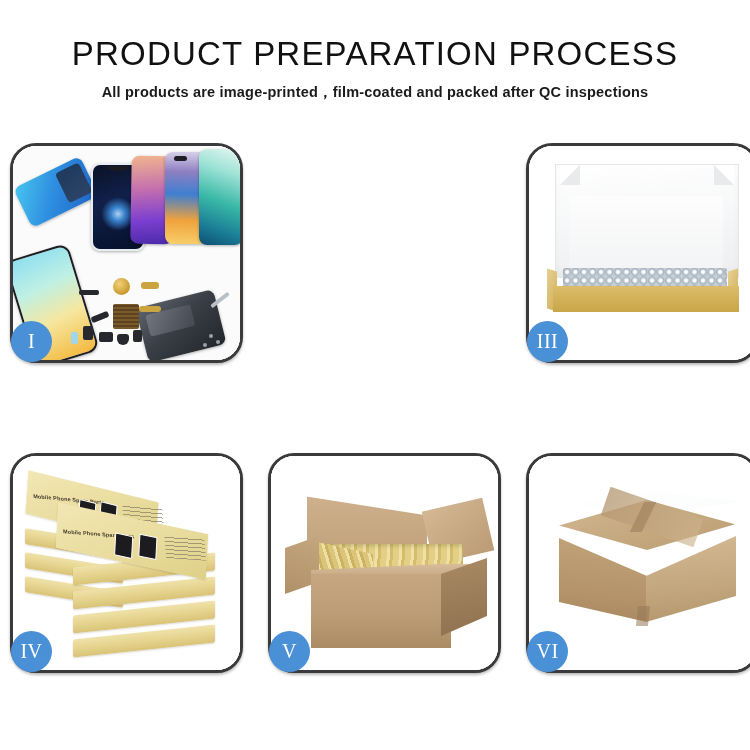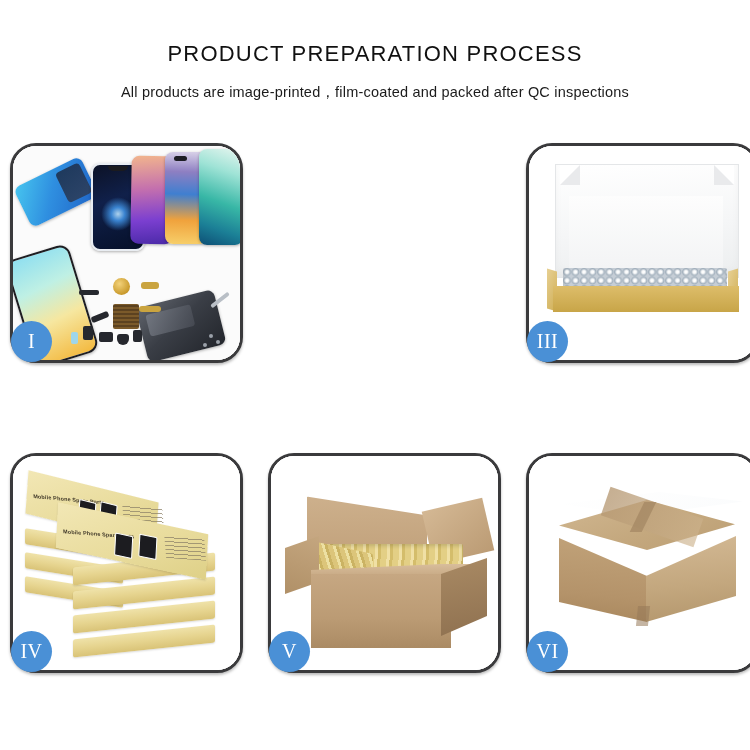--- a/index.html
+++ b/index.html
@@ -26,32 +26,32 @@
   
   .header {
     position: absolute;
     left: 0;
     top: 34px;
     width: 750px;
     text-align: center;
   }
   .title {
     font-family: "Liberation Sans", sans-serif;
-    font-size: 22px;
+    font-size: 33px;
     font-weight: 400;
     letter-spacing: 1.2px;
     color: #111111;
     line-height: 40px;
     white-space: nowrap;
     text-align: center;
   }
   .subtitle {
     font-family: "Liberation Sans", sans-serif;
     font-size: 14.5px;
-    font-weight: 400;
+    font-weight: 700;
     color: #1b1b1b;
     line-height: 22px;
     margin-top: 7px;
     letter-spacing: 0.2px;
     white-space: nowrap;
   }
 
   
   .grid {
     position: absolute;

